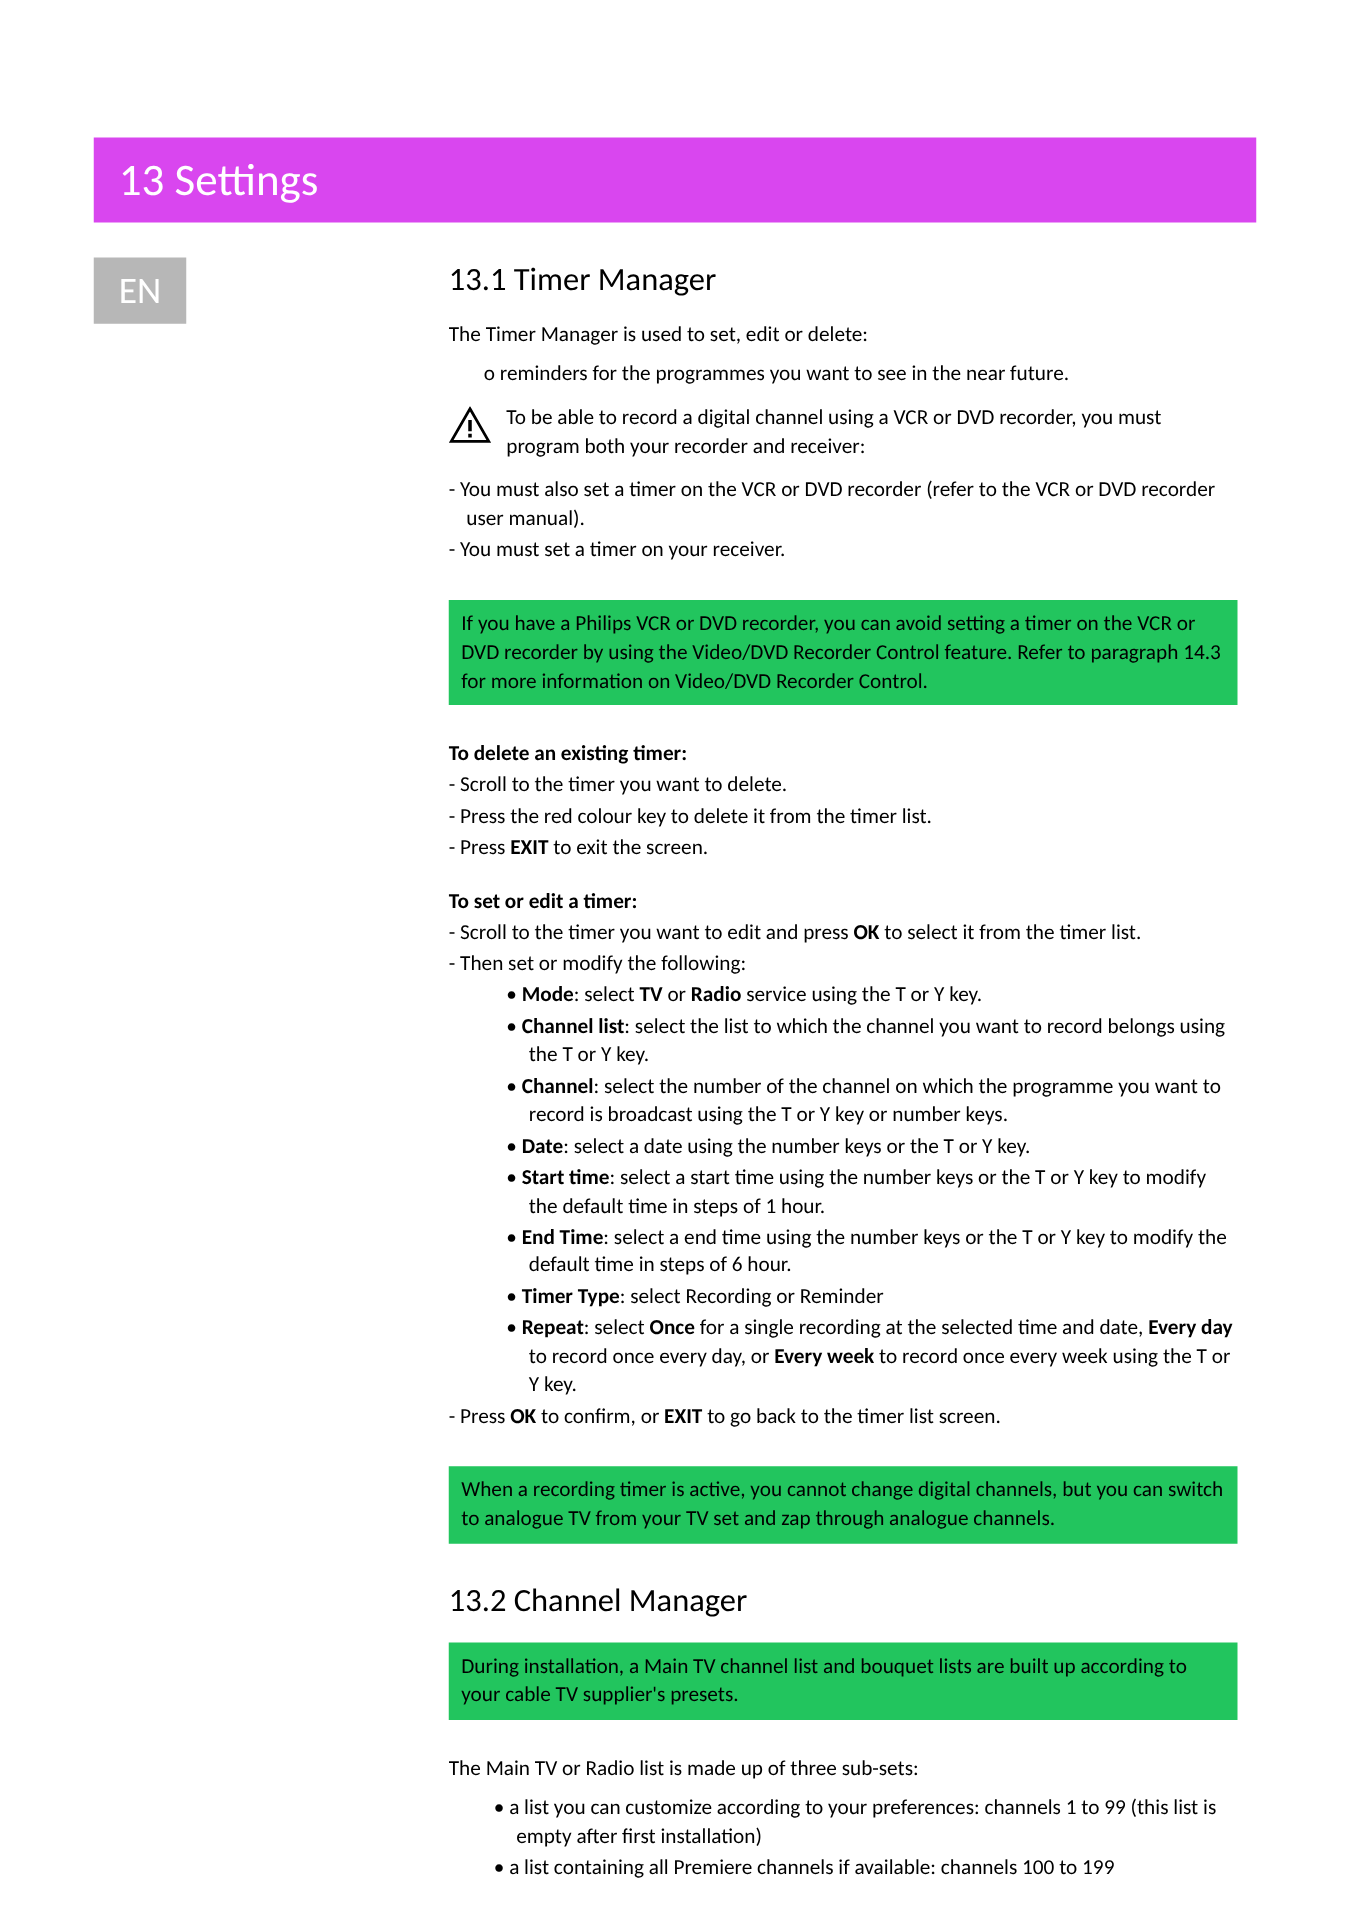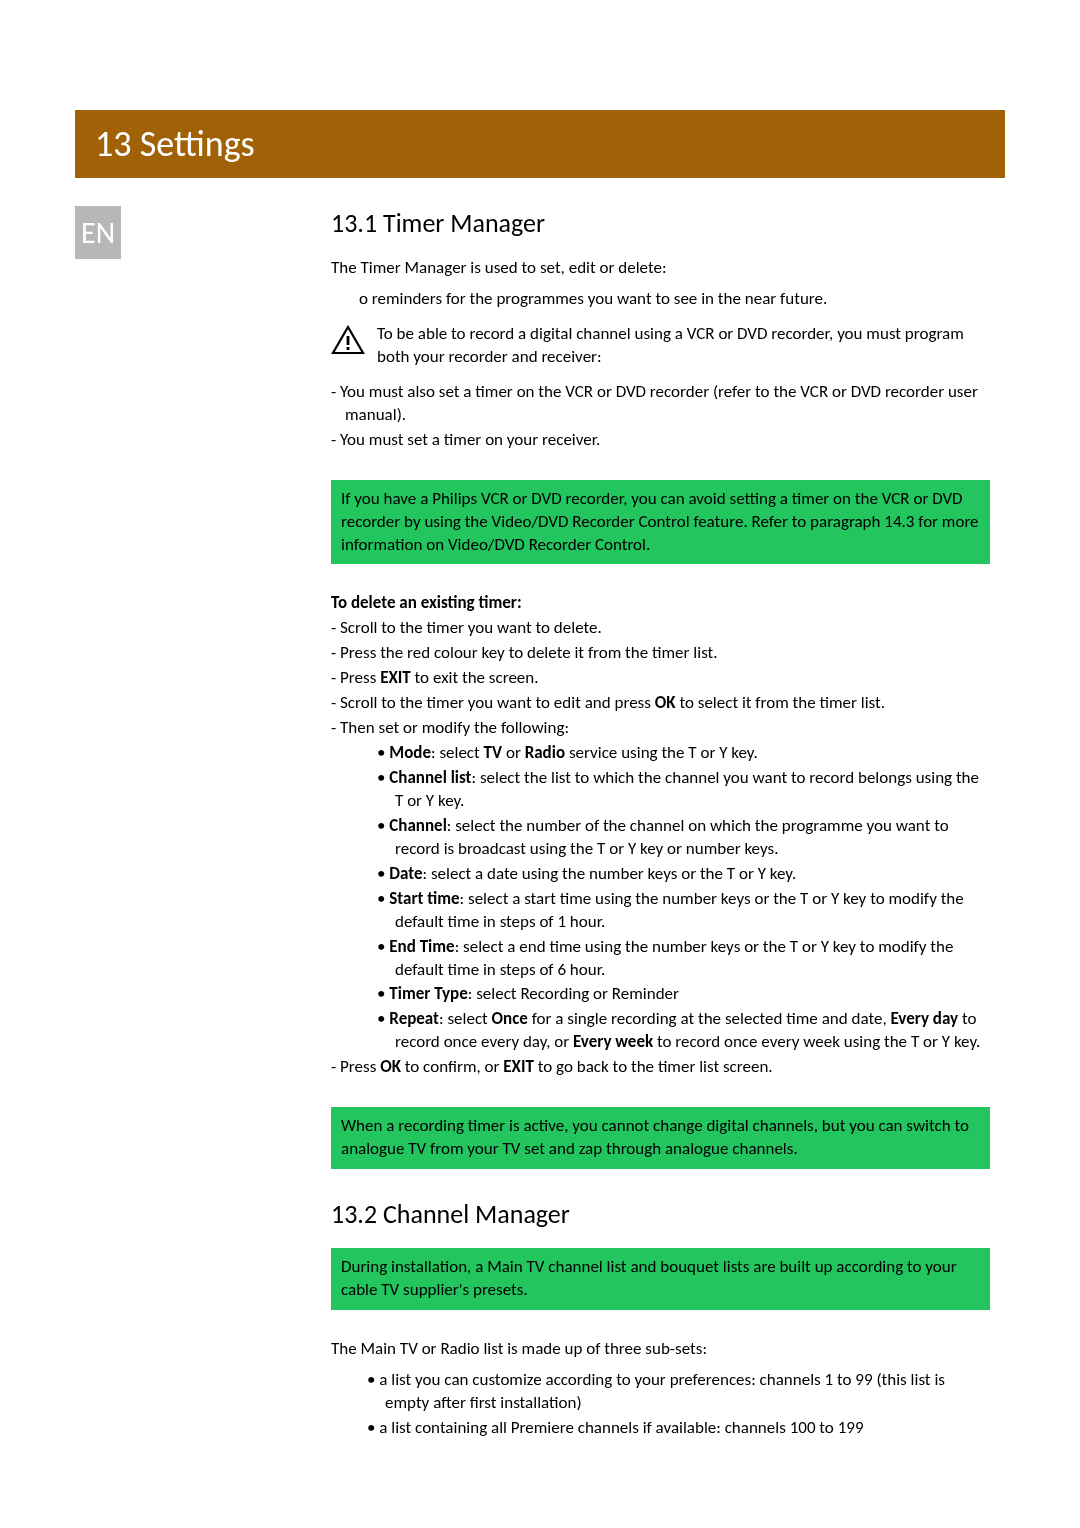--- a/index.html
+++ b/index.html
@@ -12,39 +12,39 @@
     min-height: 1528px;
     position: relative;
   }
   .page {
     position: relative;
     padding: 110px 90px 60px 75px;
     box-sizing: border-box;
     min-height: 1528px;
   }
   .chapter-bar {
-    background: #a16207;
+    background: #d946ef;
     color: #fff;
     font-size: 36px;
     font-weight: 300;
     padding: 12px 20px;
     margin-bottom: 28px;
     margin-left: 0;
     margin-right: -15px;
   }
   .cols {
     display: flex;
     align-items: flex-start;
   }
   .lang-badge {
     background: #b7b7b7;
     color: #fff;
     font-size: 30px;
     font-weight: 400;
-    padding: 8px 2px;
+    padding: 8px 16px;
     width: 42px;
     flex: 0 0 auto;
     text-align: center;
     margin-right: 210px;
   }
   .content {
     flex: 1 1 auto;
     font-size: 17px;
     line-height: 1.35;
   }
@@ -135,20 +135,21 @@
 
       <div class="info-box">If you have a Philips VCR or DVD recorder, you can avoid setting a timer on the VCR or DVD recorder by using the Video/DVD Recorder Control feature. Refer to paragraph 14.3 for more information on Video/DVD Recorder Control.</div>
 
       <div class="sub-head">To delete an existing timer:</div>
       <div class="dash-list">
         <div class="item"><span>- Scroll to the timer you want to delete.</span></div>
         <div class="item"><span>- Press the red colour key to delete it from the timer list.</span></div>
         <div class="item"><span>- Press </span><b>EXIT</b><span> to exit the screen.</span></div>
       </div>
 
+      <div class="sub-head">To set or edit a timer:</div>
       <div class="dash-list">
         <div class="item"><span>- Scroll to the timer you want to edit and press </span><b>OK</b><span> to select it from the timer list.</span></div>
         <div class="item"><span>- Then set or modify the following:</span></div>
       </div>
       <div class="bullet-sub">
         <div class="item">• <b>Mode</b><span>: select </span><b>TV</b><span> or </span><b>Radio</b><span> service using the T or Y key.</span></div>
         <div class="item">• <b>Channel list</b><span>: select the list to which the channel you want to record belongs using the T or Y key.</span></div>
         <div class="item">• <b>Channel</b><span>: select the number of the channel on which the programme you want to record is broadcast using the T or Y key or number keys.</span></div>
         <div class="item">• <b>Date</b><span>: select a date using the number keys or the T or Y key.</span></div>
         <div class="item">• <b>Start time</b><span>: select a start time using the number keys or the T or Y key to modify the default time in steps of 1 hour.</span></div>

